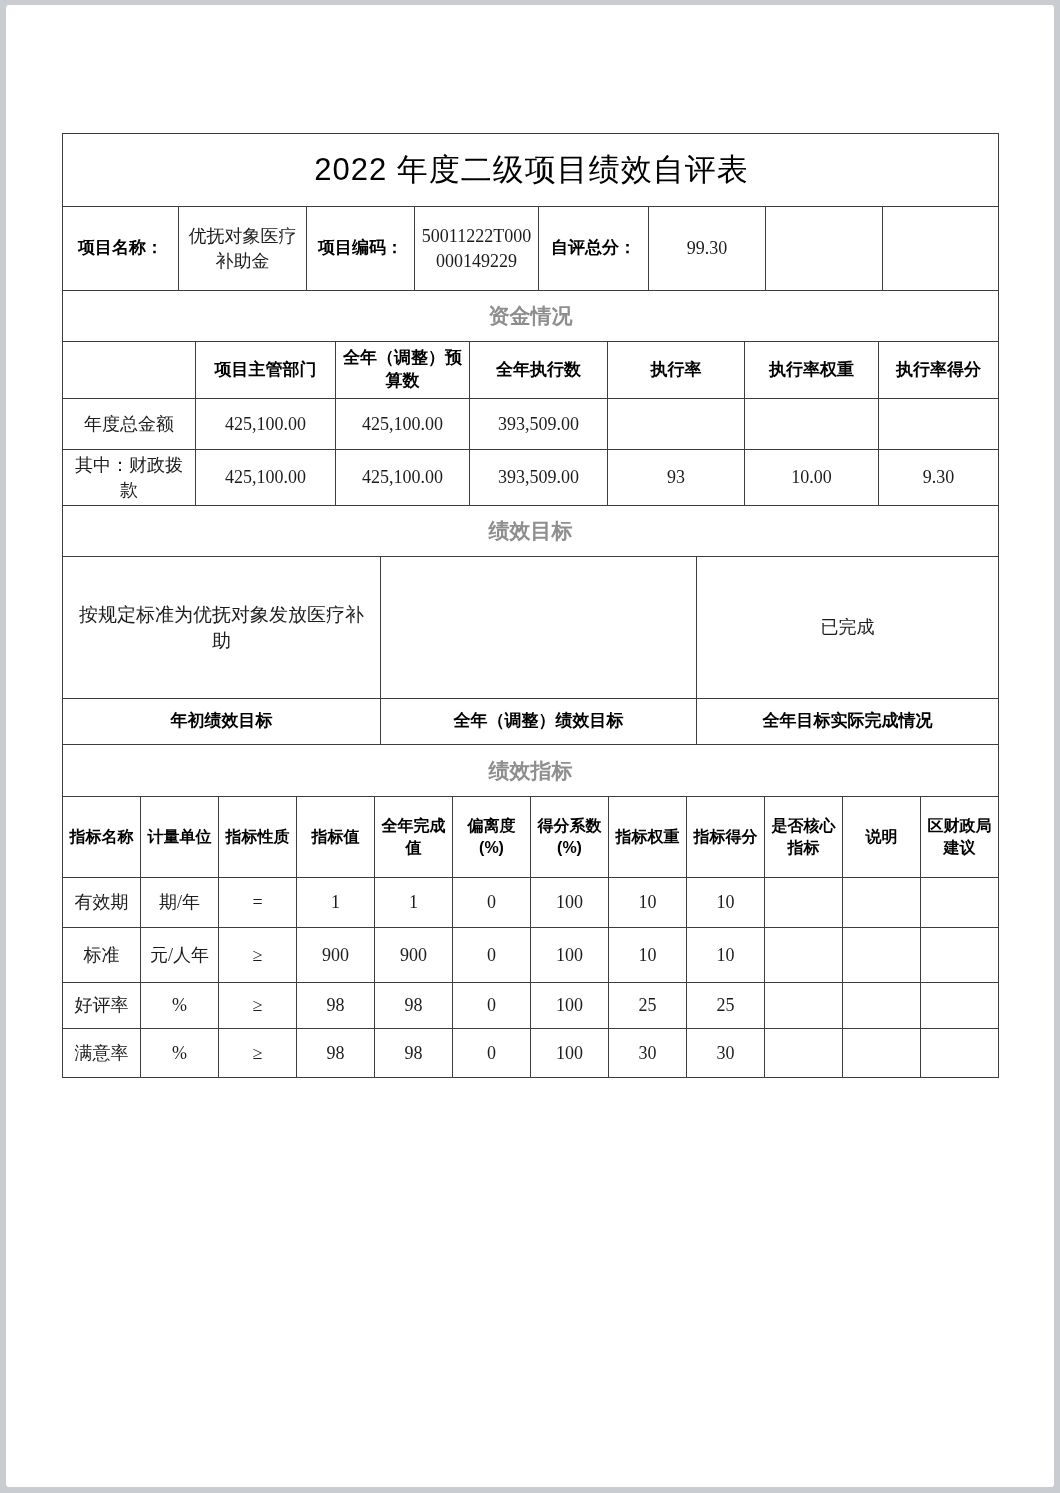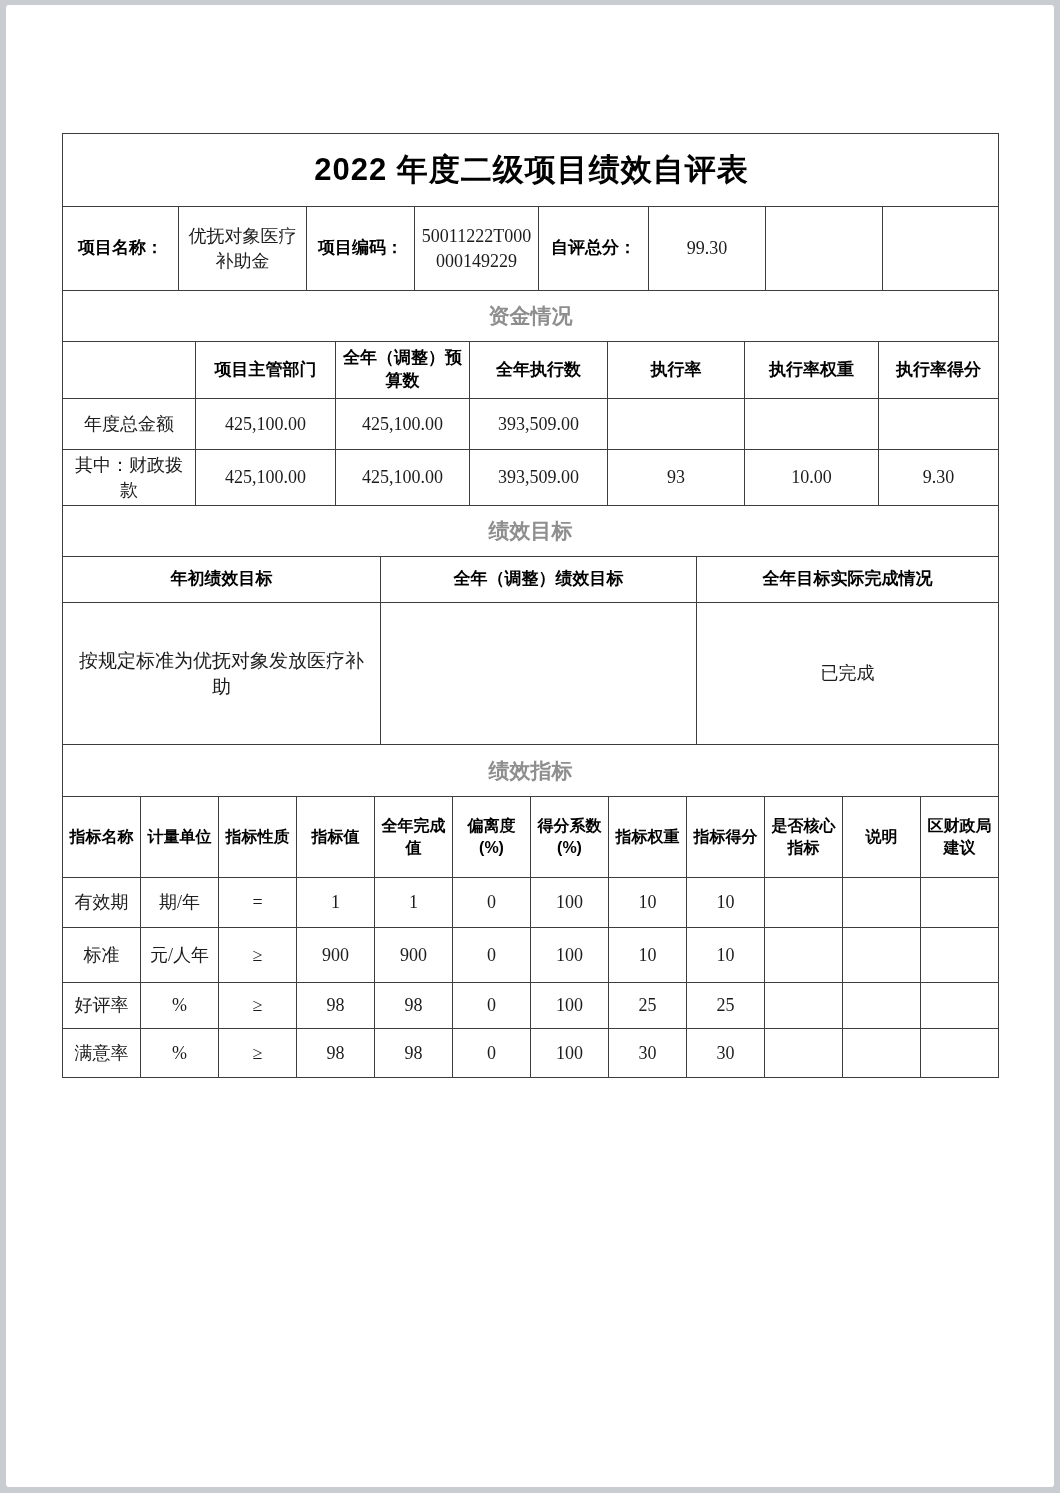--- a/index.html
+++ b/index.html
@@ -30,21 +30,21 @@
   table + table { margin-top: -1px; }
   td {
     border: 1px solid #3d3d3d;
     text-align: center;
     vertical-align: middle;
     padding: 2px 6px;
     overflow: hidden;
   }
   .title-cell {
     height: 68px;
-    font-weight: bold;
+    font-weight: normal;
     font-size: 31px;
     letter-spacing: 1px;
     color: #000;
     font-family: "Liberation Sans", sans-serif;
     padding-left: 8px;
   }
   .sec {
     font-weight: bold;
     font-size: 21px;
     color: #8e8e8e;
@@ -149,28 +149,28 @@
       <colgroup>
         <col style="width:318px">
           <col style="width:316px">
           <col style="width:302px">
       </colgroup>
       <tbody>
           <tr>
         <td colspan="3" class="sec" style="height:46px">绩效目标</td>
       </tr>
       <tr>
+        <td class="val goaltext" style="height:141px">按规定标准为优抚对象发放医疗补助</td>
+        <td class="val"></td>
+        <td class="val">已完成</td>
+      </tr>
+      <tr>
         <td class="lbl" style="height:41px">年初绩效目标</td>
         <td class="lbl">全年（调整）绩效目标</td>
         <td class="lbl">全年目标实际完成情况</td>
-      </tr>
-      <tr>
-        <td class="val goaltext" style="height:141px">按规定标准为优抚对象发放医疗补助</td>
-        <td class="val"></td>
-        <td class="val">已完成</td>
       </tr>
     </tbody>
       </table>
 
     <table>
       <colgroup>
         <col style="width:78px">
           <col style="width:78px">
           <col style="width:78px">
           <col style="width:78px">

